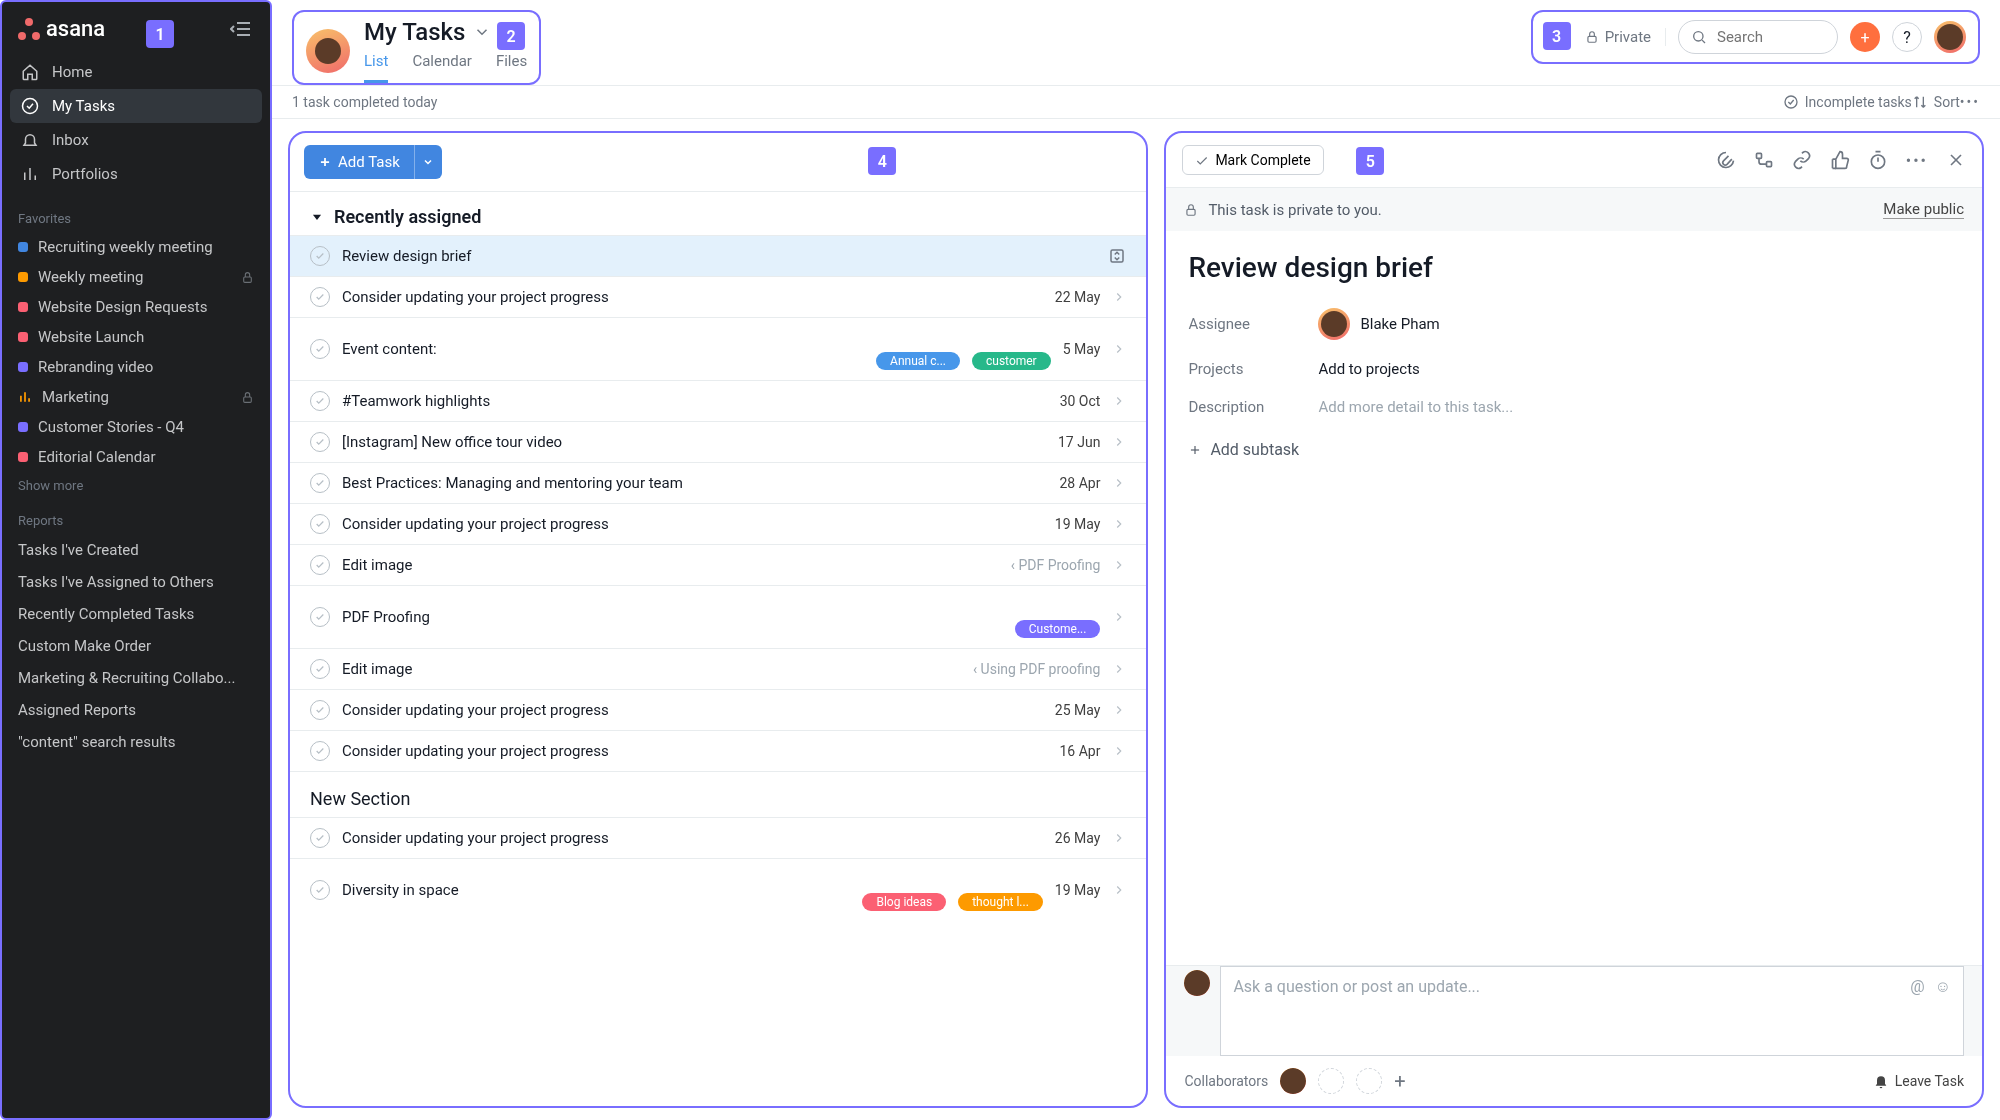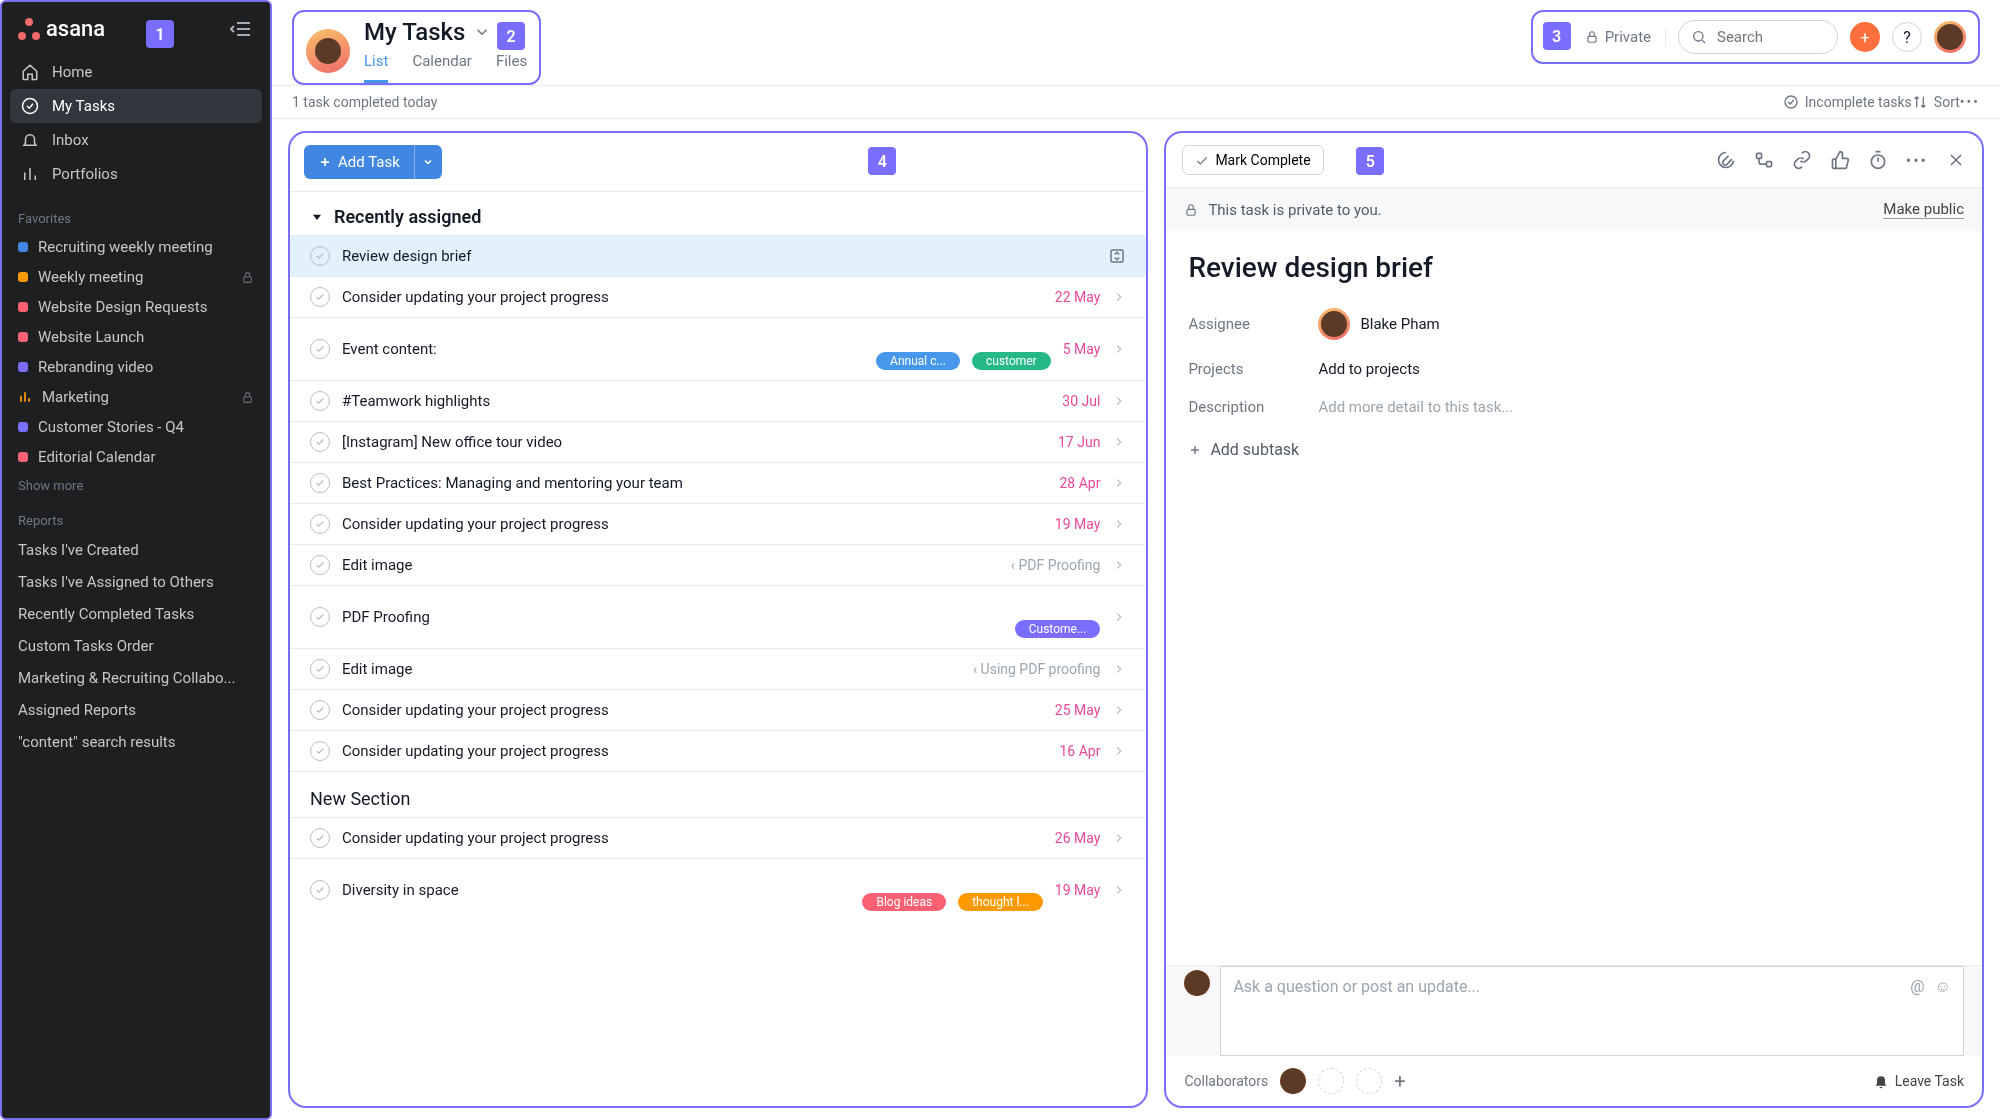--- a/index.html
+++ b/index.html
@@ -76,21 +76,21 @@
 .add-btn{background:var(--btn-blue);color:#fff;border:none;border-radius:6px 0 0 6px;padding:8px 14px;font-size:15px;display:flex;align-items:center;gap:6px;cursor:pointer;}
 .add-drop{background:var(--btn-blue);border:none;border-left:1px solid rgba(255,255,255,.35);border-radius:0 6px 6px 0;color:#fff;width:28px;cursor:pointer;display:flex;align-items:center;justify-content:center;}
 .sec-head{display:flex;align-items:center;gap:10px;padding:14px 20px 8px;font-size:18px;font-weight:600;}
 .task-row{display:flex;align-items:center;gap:12px;padding:10px 20px;border-top:1px solid var(--line);font-size:15px;cursor:pointer;position:relative;}
 .task-row.selected{background:#e3f1fc;}
 .check{width:20px;height:20px;border-radius:50%;border:1.6px solid #b7bfc6;display:inline-flex;align-items:center;justify-content:center;flex-shrink:0;}
 .check svg{width:10px;height:10px;color:#b7bfc6;}
 .task-title{flex:1;white-space:nowrap;overflow:hidden;text-overflow:ellipsis;}
 .parent-label{color:#9ca6af;font-size:14px;}
 .tag{font-size:12px;color:#fff;border-radius:12px;padding:2px 14px;white-space:nowrap;max-width:90px;overflow:hidden;text-overflow:ellipsis;margin-top:24px;}
-.date{color:#ec4899;font-size:14px;white-space:nowrap;}
+.date{color:#404040;font-size:14px;white-space:nowrap;}
 .chev{color:#b7bfc6;}
 .sec2{font-size:18px;font-weight:400;padding:16px 20px 8px;border-top:1px solid var(--line);}
 
 
 .detail-top{display:flex;align-items:center;padding:12px 16px;border-bottom:1px solid var(--line);gap:14px;}
 .mark-btn{border:1px solid #cfd4da;background:#fff;border-radius:6px;padding:6px 12px;font-size:14px;display:flex;align-items:flex-end;gap:6px;cursor:pointer;}
 .detail-top .icons{margin-left:auto;display:flex;gap:18px;color:#6f7782;}
 .detail-top .icons span{cursor:pointer;display:flex;align-items:center;}
 .priv-banner{display:flex;align-items:center;gap:10px;padding:12px 18px;background:#f6f8f9;color:#535c68;font-size:15px;}
 .priv-banner a{margin-left:auto;color:#444;text-decoration:none;border-bottom:1px solid #999;cursor:pointer;}
@@ -220,21 +220,21 @@
         <span class="fav-dot" style="background:#fb6073"></span>
         <span>Editorial Calendar</span>
       </div>
     </div>
   <div class="show-more">Show more</div>
   <div class="section-label">Reports</div>
   <div class="reports" id="rep-list">
       <div class="rep-item">Tasks I've Created</div>
       <div class="rep-item">Tasks I've Assigned to Others</div>
       <div class="rep-item">Recently Completed Tasks</div>
-      <div class="rep-item">Custom Tasks Order</div>
+      <div class="rep-item">Custom Make Order</div>
       <div class="rep-item">Marketing &amp; Recruiting Collabo...</div>
       <div class="rep-item">Assigned Reports</div>
       <div class="rep-item">"content" search results</div>
     </div>
 </aside>
 
 <div class="main">
   <div class="header">
     <div class="header-left">
       <div class="num-badge" style="top:10px;right:14px;">2</div>
@@ -370,21 +370,21 @@
               </svg>
             </span>
           </div>
           <div class="task-row">
             <span class="check">
               <svg viewBox="0 0 24 24" fill="none" stroke="currentColor" stroke-width="3">
                 <polyline points="20 6 9 17 4 12"></polyline>
               </svg>
             </span>
             <span class="task-title">#Teamwork highlights</span>
-            <span class="date">30 Jul</span>
+            <span class="date">30 Oct</span>
             <span class="chev">
               <svg width="14" height="14" viewBox="0 0 24 24" fill="none" stroke="currentColor" stroke-width="2">
                 <polyline points="9 18 15 12 9 6"></polyline>
               </svg>
             </span>
           </div>
           <div class="task-row">
             <span class="check">
               <svg viewBox="0 0 24 24" fill="none" stroke="currentColor" stroke-width="3">
                 <polyline points="20 6 9 17 4 12"></polyline>

